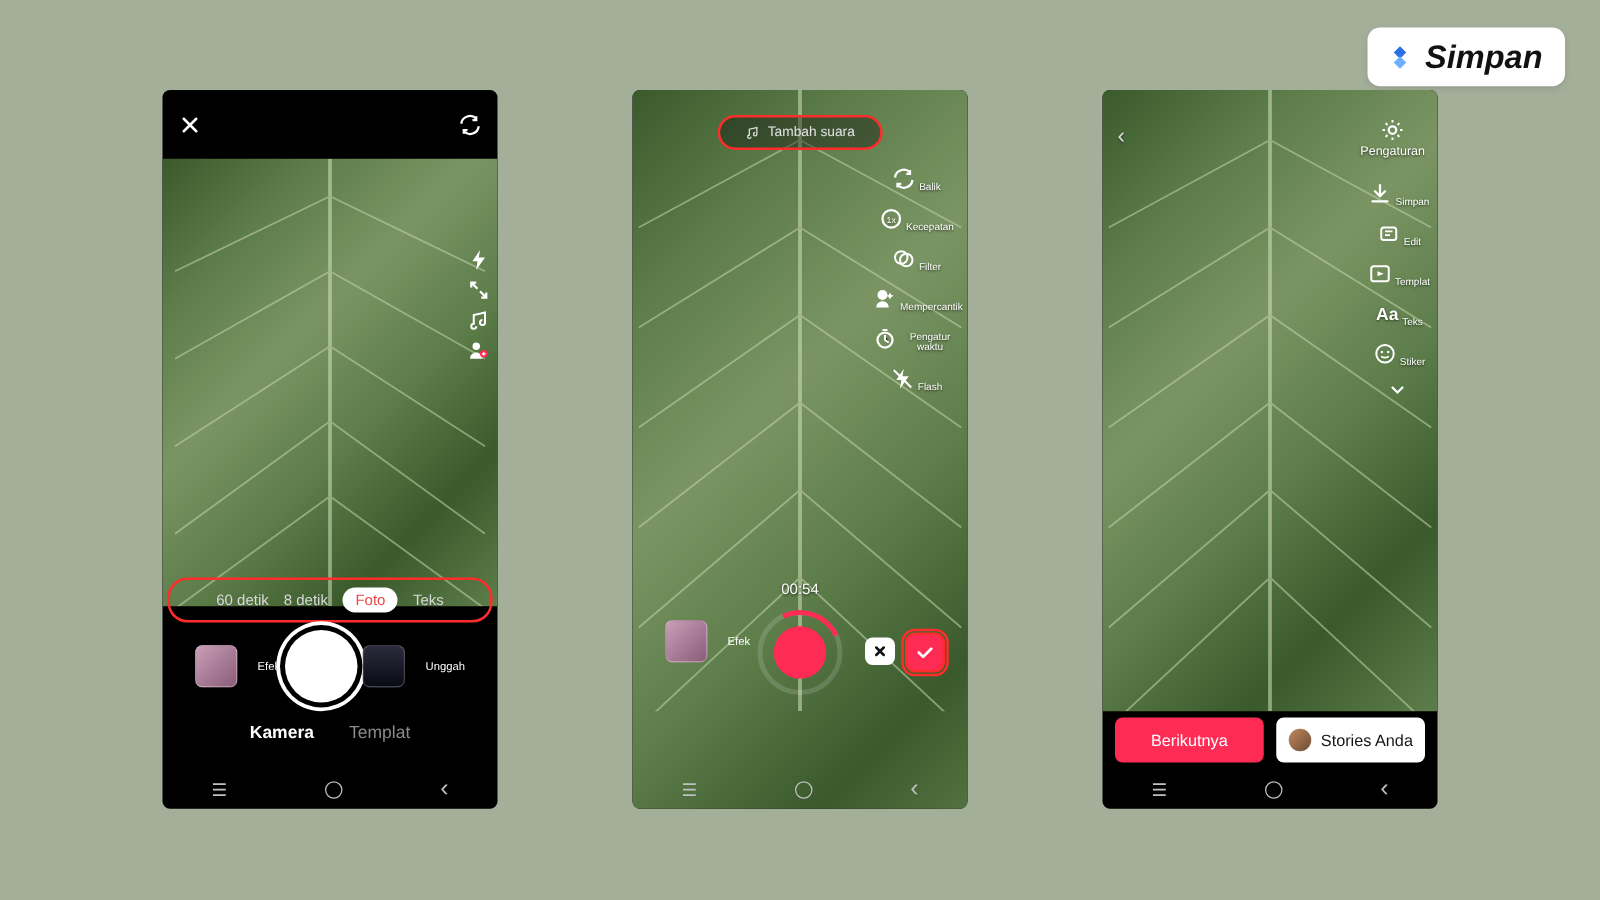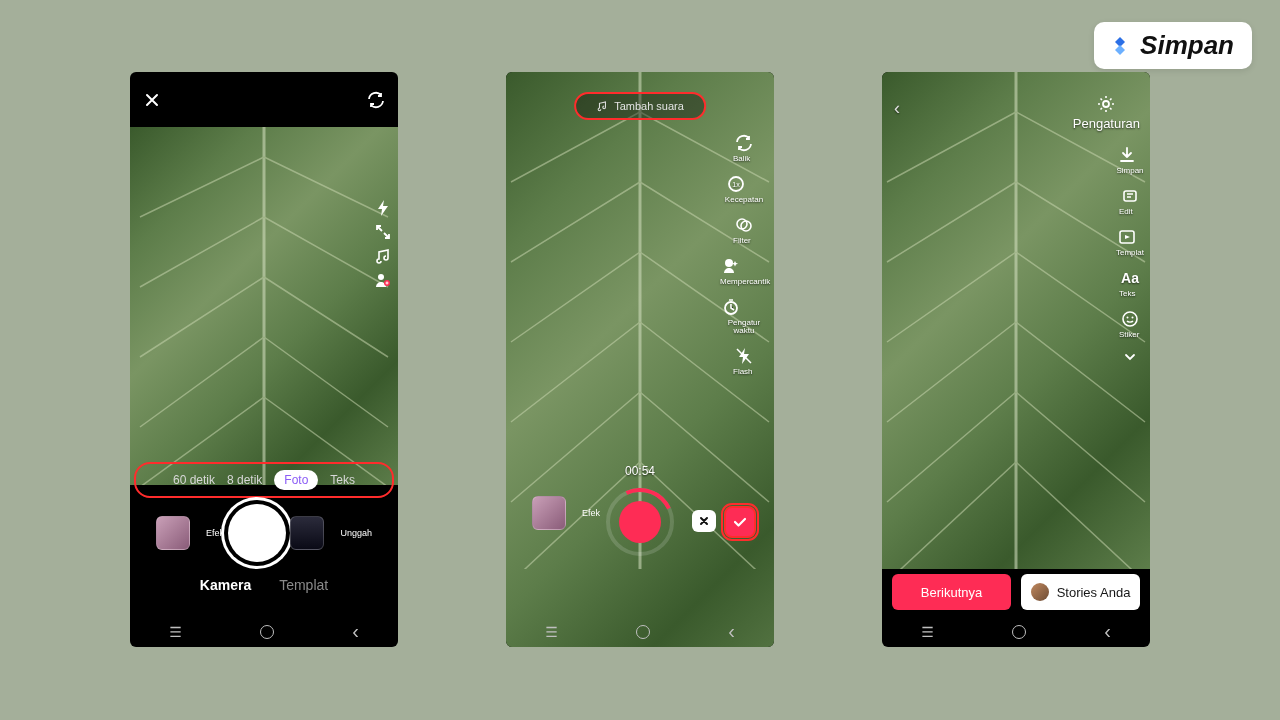--- a/index.html
+++ b/index.html
@@ -72,32 +72,32 @@
     display:flex; align-items:center; justify-content:space-between;
     padding: 0 12px;
   }
   .icn { display:inline-flex; width:20px;height:20px;align-items:center;justify-content:center;color:#fff; }
 
   .side-tools {
     position:absolute; right:6px; top:60px;
     display:flex; flex-direction:column; gap:10px; align-items:center;
   }
   .side-tools.small { top: 72px; gap:6px; }
-  .tool { display:flex; flex-direction:column; align-items:flex-start; gap:1px; }
+  .tool { display:flex; flex-direction:row; align-items:flex-end; gap:1px; }
   .tool .ticon { width:22px;height:22px;color:#fff;display:flex;align-items:center;justify-content:center;text-shadow:0 1px 2px rgba(0,0,0,.6); font-size:16px; }
   .tool .tlabel { font-size:8px;color:#fff;text-shadow:0 1px 2px rgba(0,0,0,.7);text-align:center;line-height:1; max-width:48px; }
 
   .mode-row {
     position:absolute; left:4px; right:4px; top:390px;
     display:flex; align-items:center; justify-content:center; gap:12px;
     padding:6px 4px;
     border:2px solid #ff2c2c; border-radius:16px;
   }
   .mode { font-size:12px; color:#d8d8d8; }
-  .mode.active { background:#fff; color:#8b5cf6; padding:3px 10px; border-radius:12px; font-weight:500; }
+  .mode.active { background:#fff; color:#ef4444; padding:3px 10px; border-radius:12px; font-weight:500; }
 
   .control-row {
     position:absolute; left:0; right:0; top:426px; height:70px;
     display:flex; align-items:center; justify-content:space-between;
     padding: 0 26px;
   }
   .thumb-btn { display:flex; align-items:center; gap:16px; }
   .thumb { width:34px;height:34px;border-radius:6px;background:linear-gradient(135deg,#c99fb7,#8a5c79);border:1px solid rgba(255,255,255,.2); }
   .thumb.upload { background:linear-gradient(180deg,#2b2b3b,#0a0a16); }
   .thumb-label { font-size:9px;color:#fff; }
@@ -155,21 +155,21 @@
   .confirm-chip {
     position:absolute; right:18px; top:434px;
     width:32px;height:32px;background:#fe2c55;border-radius:8px;color:#fff;
     display:flex;align-items:center;justify-content:center;
     border:2px solid #ff2c2c; outline:2px solid #ff2c2c; outline-offset:1px;
   }
 
   
   .back-arrow { position:absolute; top:26px; left:12px; color:#e0e0e0; font-size:18px; text-shadow:0 1px 2px rgba(0,0,0,.6); }
   .gear-top { position:absolute; top:22px; right:10px; display:flex;flex-direction:column;align-items:center;gap:2px; }
-  .gear-top .tlabel { font-size:13px; color:#fff; text-shadow:0 1px 2px rgba(0,0,0,.7); }
+  .gear-top .tlabel { font-size:10px; color:#fff; text-shadow:0 1px 2px rgba(0,0,0,.7); }
 
   .bottom-actions {
     position:absolute; left:0; right:0; top:502px;
     display:flex; gap:10px; padding:0 10px;
   }
   .btn {
     flex:1; height:36px; border-radius:6px;
     display:flex; align-items:center; justify-content:center; gap:8px;
     font-size:13px; font-weight:500;
   }

